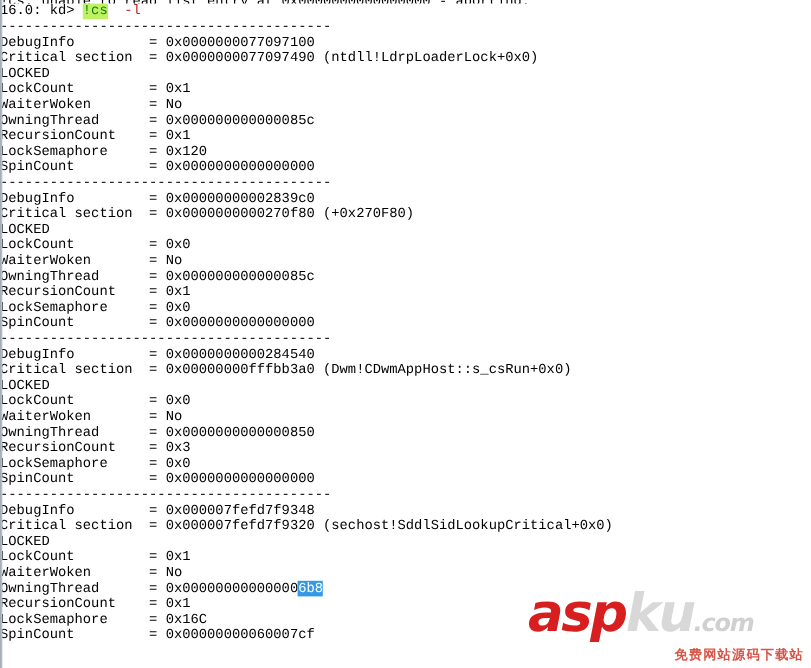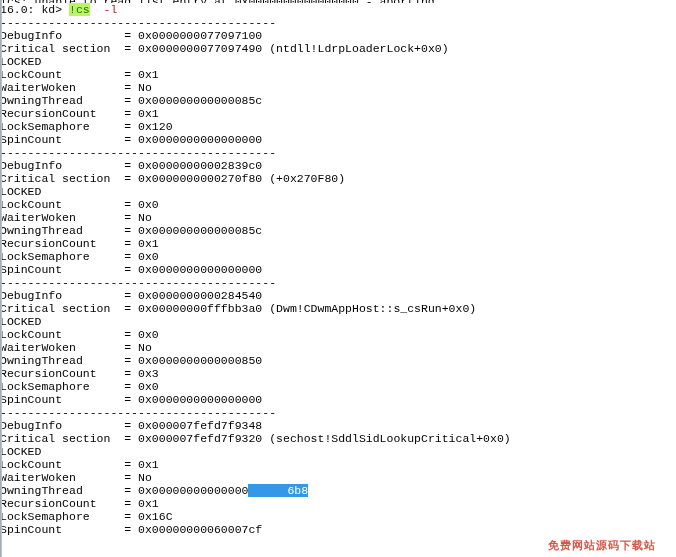--- a/index.html
+++ b/index.html
@@ -59,21 +59,20 @@
   .tok-cmd {
     color: #108010;
     background: #bef264;
   }
   .tok-arg {
     color: #c02020;
   }
   .sel {
     background: #3399e6;
     color: #ffffff;
-    padding-left: 39px;
   }
 
   
   #watermark {
     position: absolute;
     right: 4px;
     bottom: 2px;
     width: 232px;
     height: 64px;
     z-index: 10;
@@ -92,32 +91,33 @@
   }
   #watermark .wm-asp { color: #d81f1f; }
   #watermark .wm-ku  { color: #d8d8d8; }
   #watermark .wm-com {
     color: #d0d0d0;
     font-size: 20px;
     letter-spacing: -1px;
   }
   #watermark .wm-sub {
     position: absolute;
-    right: 16px;
+    right: 2px;
     bottom: 2px;
     font-family: Liberation Mono, monospace;
     font-size: 11px;
     font-weight: bold;
     color: #cf3a2a;
     letter-spacing: 1px;
     opacity: .85;
   }
 </style>
 </head>
 <body>
 
 <div id="window-edge"></div>
 
 <div id="console"><div class="line clipped"><span>!cs: unable to read list entry at 0x0000000000000000 - aborting.</span></div><div class="line"><span>16.0: kd&gt; </span><span class="tok-cmd">!cs</span><span>  </span><span class="tok-arg">-l</span></div><div class="line sep"><span>----------------------------------------</span></div><div class="line"><span>DebugInfo         </span><span>= </span><span>0x0000000077097100</span></div><div class="line"><span>Critical section  </span><span>= </span><span>0x0000000077097490</span><span> </span><span>(ntdll!LdrpLoaderLock+0x0)</span></div><div class="line"><span>LOCKED</span></div><div class="line"><span>LockCount         </span><span>= </span><span>0x1</span></div><div class="line"><span>WaiterWoken       </span><span>= </span><span>No</span></div><div class="line"><span>OwningThread      </span><span>= </span><span>0x000000000000085c</span></div><div class="line"><span>RecursionCount    </span><span>= </span><span>0x1</span></div><div class="line"><span>LockSemaphore     </span><span>= </span><span>0x120</span></div><div class="line"><span>SpinCount         </span><span>= </span><span>0x0000000000000000</span></div><div class="line sep"><span>----------------------------------------</span></div><div class="line"><span>DebugInfo         </span><span>= </span><span>0x00000000002839c0</span></div><div class="line"><span>Critical section  </span><span>= </span><span>0x0000000000270f80</span><span> </span><span>(+0x270F80)</span></div><div class="line"><span>LOCKED</span></div><div class="line"><span>LockCount         </span><span>= </span><span>0x0</span></div><div class="line"><span>WaiterWoken       </span><span>= </span><span>No</span></div><div class="line"><span>OwningThread      </span><span>= </span><span>0x000000000000085c</span></div><div class="line"><span>RecursionCount    </span><span>= </span><span>0x1</span></div><div class="line"><span>LockSemaphore     </span><span>= </span><span>0x0</span></div><div class="line"><span>SpinCount         </span><span>= </span><span>0x0000000000000000</span></div><div class="line sep"><span>----------------------------------------</span></div><div class="line"><span>DebugInfo         </span><span>= </span><span>0x0000000000284540</span></div><div class="line"><span>Critical section  </span><span>= </span><span>0x00000000fffbb3a0</span><span> </span><span>(Dwm!CDwmAppHost::s_csRun+0x0)</span></div><div class="line"><span>LOCKED</span></div><div class="line"><span>LockCount         </span><span>= </span><span>0x0</span></div><div class="line"><span>WaiterWoken       </span><span>= </span><span>No</span></div><div class="line"><span>OwningThread      </span><span>= </span><span>0x0000000000000850</span></div><div class="line"><span>RecursionCount    </span><span>= </span><span>0x3</span></div><div class="line"><span>LockSemaphore     </span><span>= </span><span>0x0</span></div><div class="line"><span>SpinCount         </span><span>= </span><span>0x0000000000000000</span></div><div class="line sep"><span>----------------------------------------</span></div><div class="line"><span>DebugInfo         </span><span>= </span><span>0x000007fefd7f9348</span></div><div class="line"><span>Critical section  </span><span>= </span><span>0x000007fefd7f9320</span><span> </span><span>(sechost!SddlSidLookupCritical+0x0)</span></div><div class="line"><span>LOCKED</span></div><div class="line"><span>LockCount         </span><span>= </span><span>0x1</span></div><div class="line"><span>WaiterWoken       </span><span>= </span><span>No</span></div><div class="line"><span>OwningThread      </span><span>= </span><span>0x00000000000000</span><span class="sel">6b8</span></div><div class="line"><span>RecursionCount    </span><span>= </span><span>0x1</span></div><div class="line"><span>LockSemaphore     </span><span>= </span><span>0x16C</span></div><div class="line"><span>SpinCount         </span><span>= </span><span>0x00000000060007cf</span></div></div>
 
 <div id="watermark">
+  <div class="wm-main"><span class="wm-asp">asp</span><span class="wm-ku">ku</span><span class="wm-com">.com</span></div>
   <div class="wm-sub">免费网站源码下载站</div>
 </div>
 
 </body></html>

